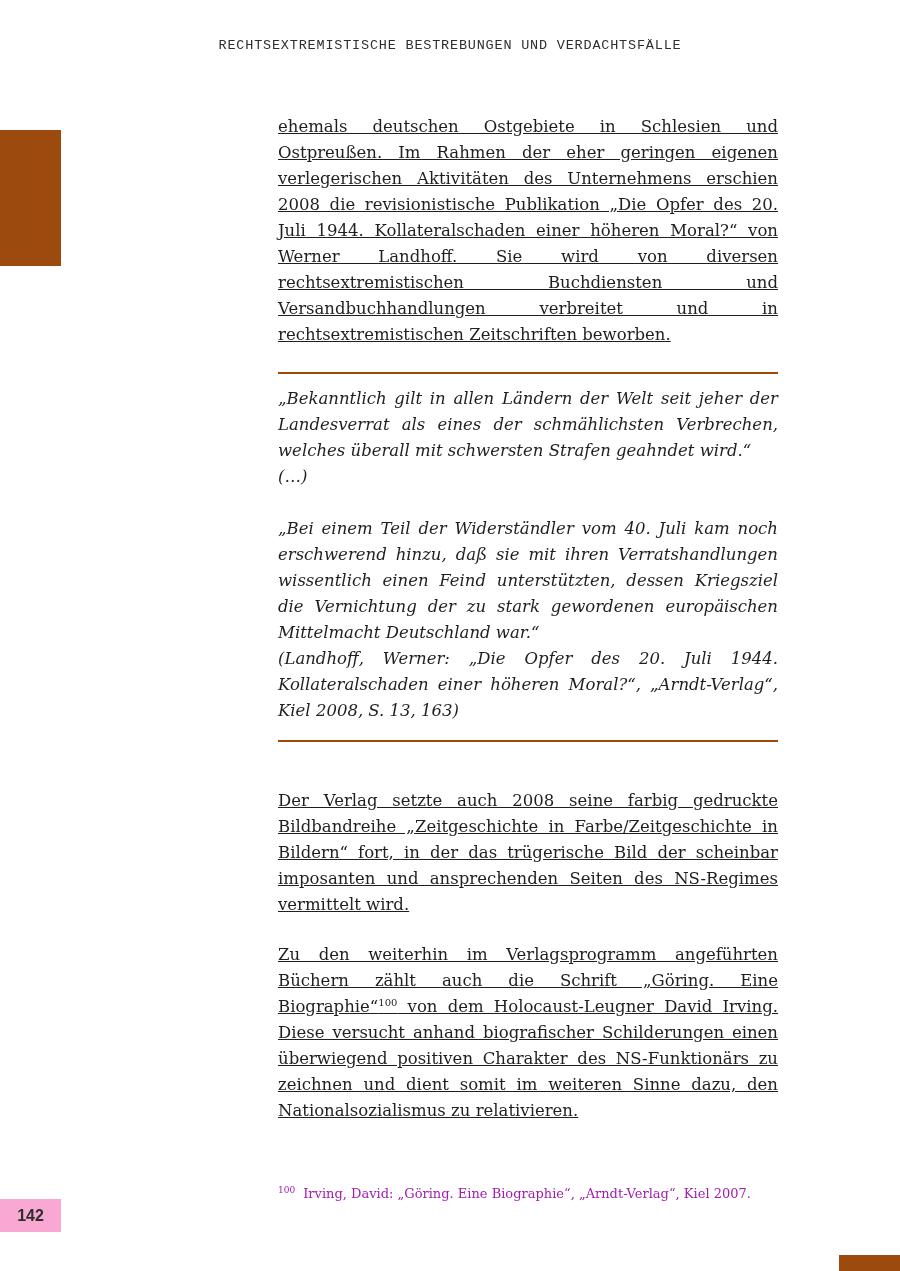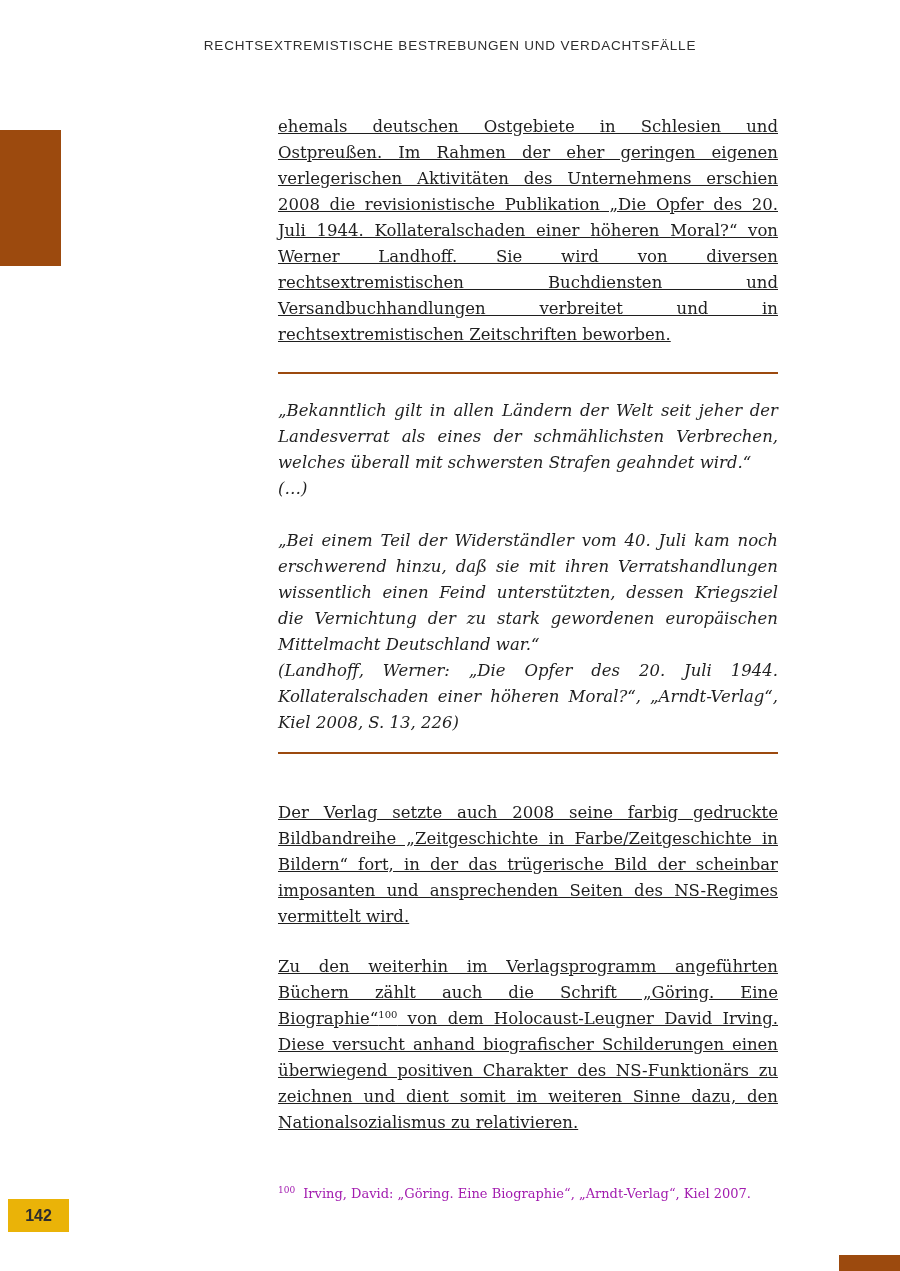--- a/index.html
+++ b/index.html
@@ -15,21 +15,21 @@
     overflow: hidden;
     font-family: "DejaVu Serif", serif;
     color: #1f1f1f;
   }
   .running-header {
     position: absolute;
     top: 38px;
     left: 0;
     width: 900px;
     text-align: center;
-    font-family: Liberation Sans, sans-serif;
+    font-family: Liberation Mono, monospace;
     font-size: 13.5px;
     letter-spacing: 0.8px;
     color: #2e2e2e;
   }
   .margin-tab {
     position: absolute;
     left: 0;
     top: 130px;
     width: 61px;
     height: 136px;
@@ -44,21 +44,21 @@
     margin: 8px 0 24px 0;
     font-size: 16.5px;
     line-height: 26px;
     text-align: justify;
     hyphens: auto;
     text-decoration: underline;
     -webkit-hyphens: auto;
   }
   .quote-block {
     margin: 20px 0 46px 0;
-    padding: 24px 0 16px 0;
+    padding: 12px 0 16px 0;
     border-top: 2px solid;
     border-bottom: 2px solid;
     font-style: italic;
   }
   .quote-block p {
     margin: 0;
     font-size: 16.5px;
     line-height: 26px;
     text-align: justify;
     hyphens: auto;
@@ -85,29 +85,28 @@
   .footnote-area sup {
     font-size: 9px;
     margin-right: 8px;
   }
   .page-number-box {
     position: absolute;
     left: 0;
     top: 1199px;
     width: 61px;
     height: 33px;
-    background: #eab308;
+    background: #f9a8d4;
     display: flex;
     align-items: center;
     justify-content: center;
     font-family: "Liberation Sans", sans-serif;
     font-weight: bold;
     font-size: 16px;
     color: #2e2e2e;
-    margin-left: 8px;
   }
   .corner-tab {
     position: absolute;
     left: 839px;
     top: 1255px;
     width: 61px;
     height: 16px;
   }
 </style>
 </head>
@@ -121,21 +120,21 @@
 
   <div class="main-column">
 
     <p class="body">ehemals deutschen Ostgebiete in Schlesien und Ostpreußen. Im Rahmen der eher geringen eigenen verlegerischen Aktivitäten des Unternehmens erschien 2008 die revisionistische Publikation „Die Opfer des 20. Juli 1944. Kollateralschaden einer höheren Moral?“ von Werner Landhoff. Sie wird von diversen rechtsextremistischen Buchdiensten und Versandbuchhandlungen verbreitet und in rechtsextremistischen Zeitschriften beworben.</p>
 
 
     <div class="quote-block accent-border" style="border-color: rgb(156, 74, 14);">
       <p>„Bekanntlich gilt in allen Ländern der Welt seit jeher der Landesverrat als eines der schmählichsten Verbrechen, welches überall mit schwersten Strafen geahndet wird.“</p>
       <p class="quote-ellipsis">(…)</p>
       <p>„Bei einem Teil der Widerständler vom 40. Juli kam noch erschwerend hinzu, daß sie mit ihren Verratshandlungen wissentlich einen Feind unterstützten, dessen Kriegsziel die Vernichtung der zu stark gewordenen europäischen Mittelmacht Deutschland war.“</p>
-      <p>(Landhoff, Werner: „Die Opfer des 20. Juli 1944. Kollateralschaden einer höheren Moral?“, „Arndt-Verlag“, Kiel 2008, S. 13, 226)</p>
+      <p>(Landhoff, Werner: „Die Opfer des 20. Juli 1944. Kollateralschaden einer höheren Moral?“, „Arndt-Verlag“, Kiel 2008, S. 13, 163)</p>
     </div>
 
     <p class="body">Der Verlag setzte auch 2008 seine farbig gedruckte Bildbandreihe „Zeitgeschichte in Farbe/Zeitgeschichte in Bildern“ fort, in der das trügerische Bild der scheinbar imposanten und ansprechenden Seiten des NS-Regimes vermittelt wird.</p>
 
     <p class="body"><span>Zu den weiterhin im Verlagsprogramm angeführten Büchern zählt auch die Schrift „Göring. Eine Biographie“</span><sup class="fn-ref">100</sup><span> von dem Holocaust-Leugner David Irving. Diese versucht anhand biografischer Schilderungen einen überwiegend positiven Charakter des NS-Funktionärs zu zeichnen und dient somit im weiteren Sinne dazu, den Nationalsozialismus zu relativieren.</span></p>
 
   </div>
 
   <div class="footnote-area"><sup>100</sup><span>Irving, David: „Göring. Eine Biographie“, „Arndt-Verlag“, Kiel 2007.</span></div>
 

